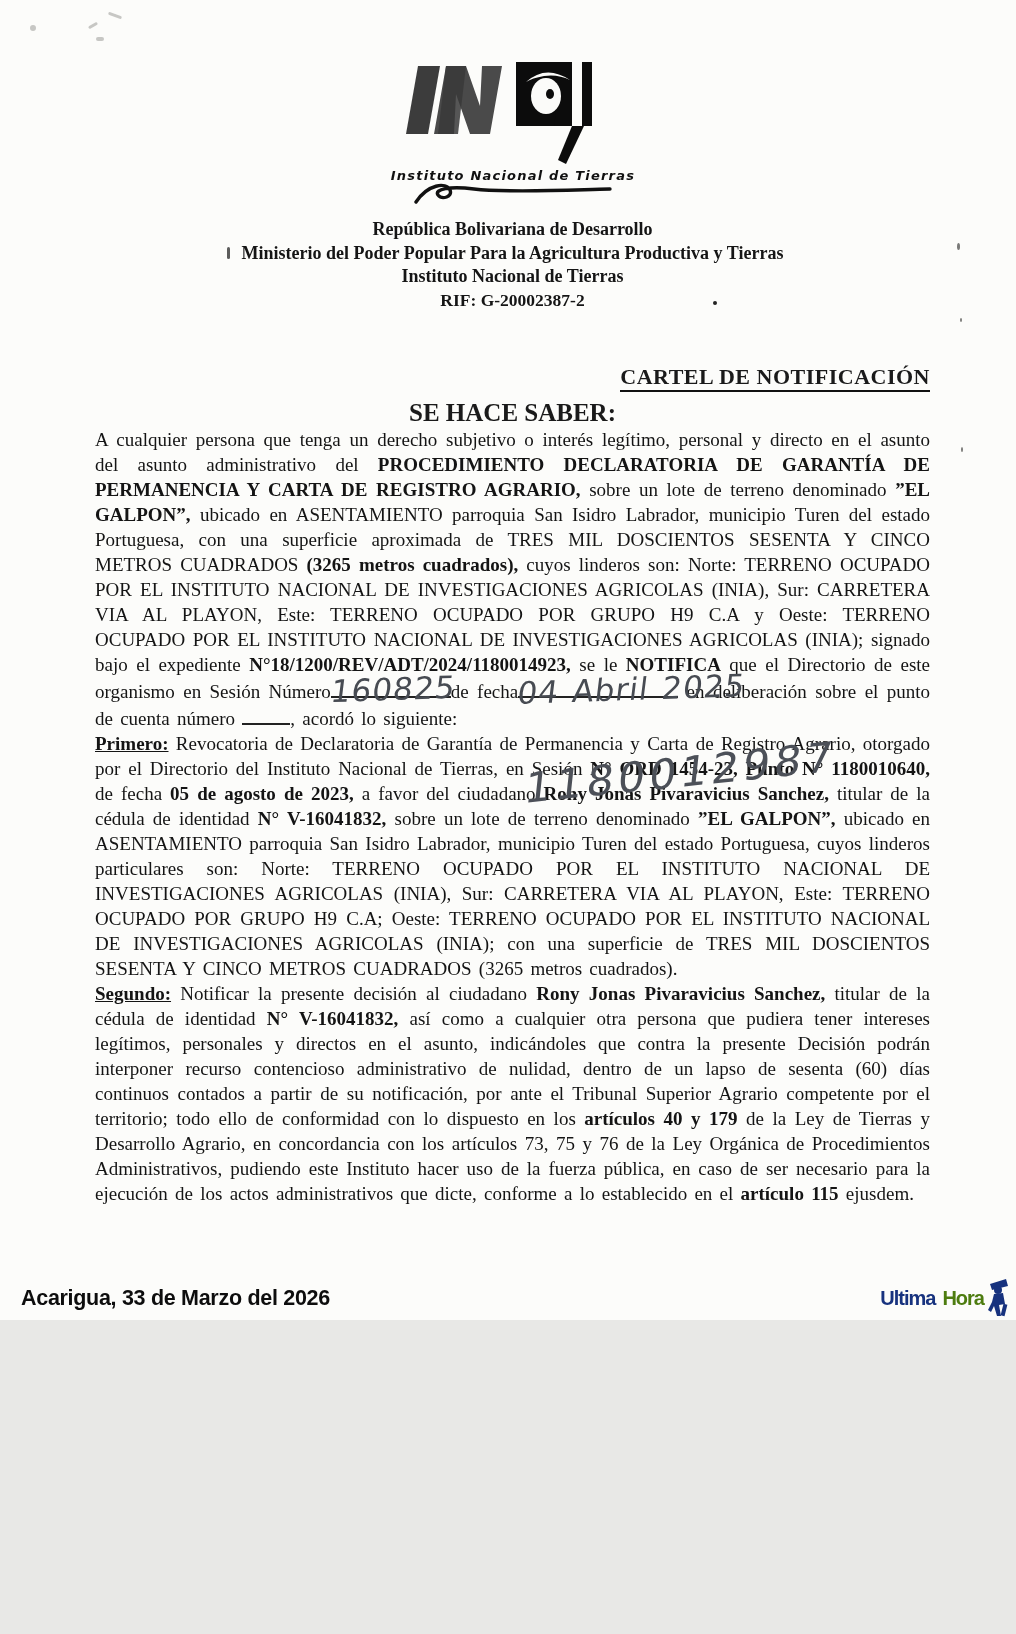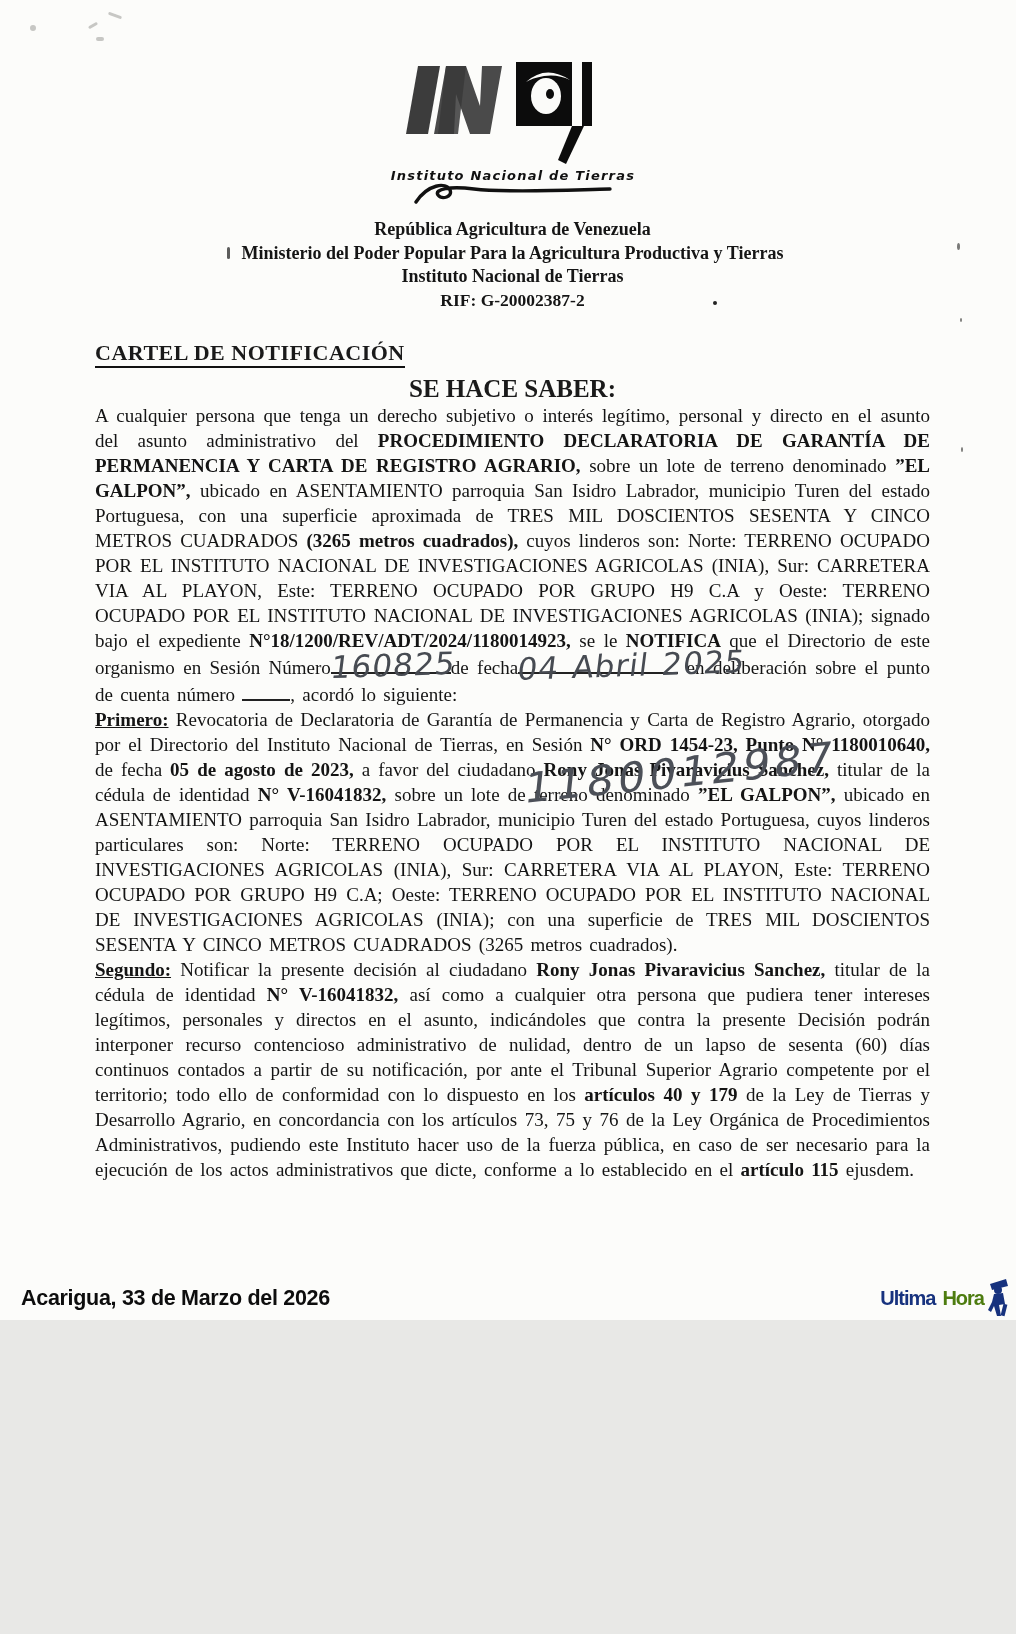--- a/index.html
+++ b/index.html
@@ -10,21 +10,21 @@
     overflow:hidden;
     font-family:"Liberation Serif","DejaVu Serif",serif;
     color:#1a1a1a;
   }
   .content{position:absolute;left:95px;top:0;width:835px;}
   
   .logo-wrap{margin-top:56px;text-align:center;}
   .header-lines{text-align:center;margin-top:8px;font-weight:bold;font-size:18px;line-height:23.5px;color:#151515;}
   .header-lines .rif{font-size:17.5px;}
   
-  .doc-title{margin-top:28px;text-align:left;font-weight:bold;font-size:22px;letter-spacing:.5px;}
+  .doc-title{margin-top:52px;text-align:right;font-weight:bold;font-size:22px;letter-spacing:.5px;}
   .doc-title span{border-bottom:2.5px solid #111;padding-bottom:1px;}
   .doc-subtitle{margin-top:9px;text-align:center;font-weight:bold;font-size:25px;}
   
   p.just{
     text-align:justify;font-size:19px;line-height:25px;margin:0;
     word-spacing:2.5px;color:#141414;
   }
   .intro{margin-top:26px;}
   .primero{margin-top:44px;word-spacing:1.5px;}
   .segundo{margin-top:54px;word-spacing:1.5px;}
@@ -104,21 +104,21 @@
           <polygon points="184,70 196,70 178,108 170,104" fill="#0c0c0c"></polygon>
         </g>
 
         <text x="125" y="124" text-anchor="middle" font-family="'DejaVu Sans', sans-serif" font-size="13" font-weight="bold" font-style="italic" letter-spacing="1.2" fill="#111">Instituto Nacional de Tierras</text>
 
         <path d="M28,146 C40,128 58,126 62,134 C65,141 54,144 50,139 C46,133 62,130 86,133 C120,137 180,134 222,133" fill="none" stroke="#111" stroke-width="3.4" stroke-linecap="round"></path>
       </svg>
     </div>
 
     <div class="header-lines">
-      <div>República Agricultura de Venezuela</div>
+      <div>República Bolivariana de Desarrollo</div>
       <div>Ministerio del Poder Popular Para la Agricultura Productiva y Tierras</div>
       <div>Instituto Nacional de Tierras</div>
       <div class="rif">RIF: G-20002387-2</div>
     </div>
 
     <div class="doc-title"><span>CARTEL DE NOTIFICACIÓN</span></div>
     <div class="doc-subtitle">SE HACE SABER:</div>
 
     <p class="just intro"><span>A cualquier persona que tenga un derecho subjetivo o interés legítimo, personal y directo en el asunto del asunto administrativo del </span><span class="b">PROCEDIMIENTO DECLARATORIA DE GARANTÍA DE PERMANENCIA Y CARTA DE REGISTRO AGRARIO,</span><span> sobre un lote de terreno denominado </span><span class="b">”EL GALPON”,</span><span> ubicado en ASENTAMIENTO parroquia San Isidro Labrador, municipio Turen del estado Portuguesa, con una superficie aproximada de TRES MIL DOSCIENTOS SESENTA Y CINCO METROS CUADRADOS </span><span class="b">(3265 metros cuadrados),</span><span> cuyos linderos son: Norte: TERRENO OCUPADO POR EL INSTITUTO NACIONAL DE INVESTIGACIONES AGRICOLAS (INIA), Sur: CARRETERA VIA AL PLAYON, Este: TERRENO OCUPADO POR GRUPO H9 C.A y Oeste: TERRENO OCUPADO POR EL INSTITUTO NACIONAL DE INVESTIGACIONES AGRICOLAS (INIA); signado bajo el expediente </span><span class="b">N°18/1200/REV/ADT/2024/1180014923,</span><span> se le </span><span class="b">NOTIFICA</span><span> que el Directorio de este organismo en Sesión Número</span><span class="hw-blank" style="width: 120px;"><span class="handwriting">160825</span></span><span>de fecha</span><span class="hw-blank" style="width: 160px;"><span class="handwriting">04 Abril 2025</span></span><span> en deliberación sobre el punto de cuenta número </span><span class="blank" style="width: 48px;"></span><span>, acordó lo siguiente:</span></p>
 

